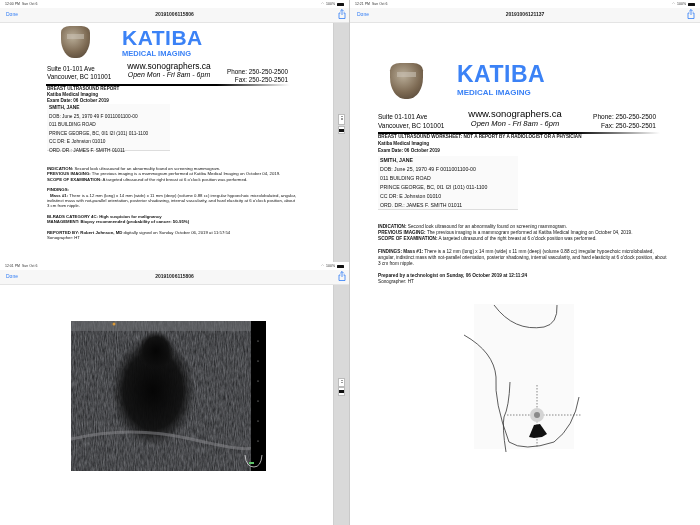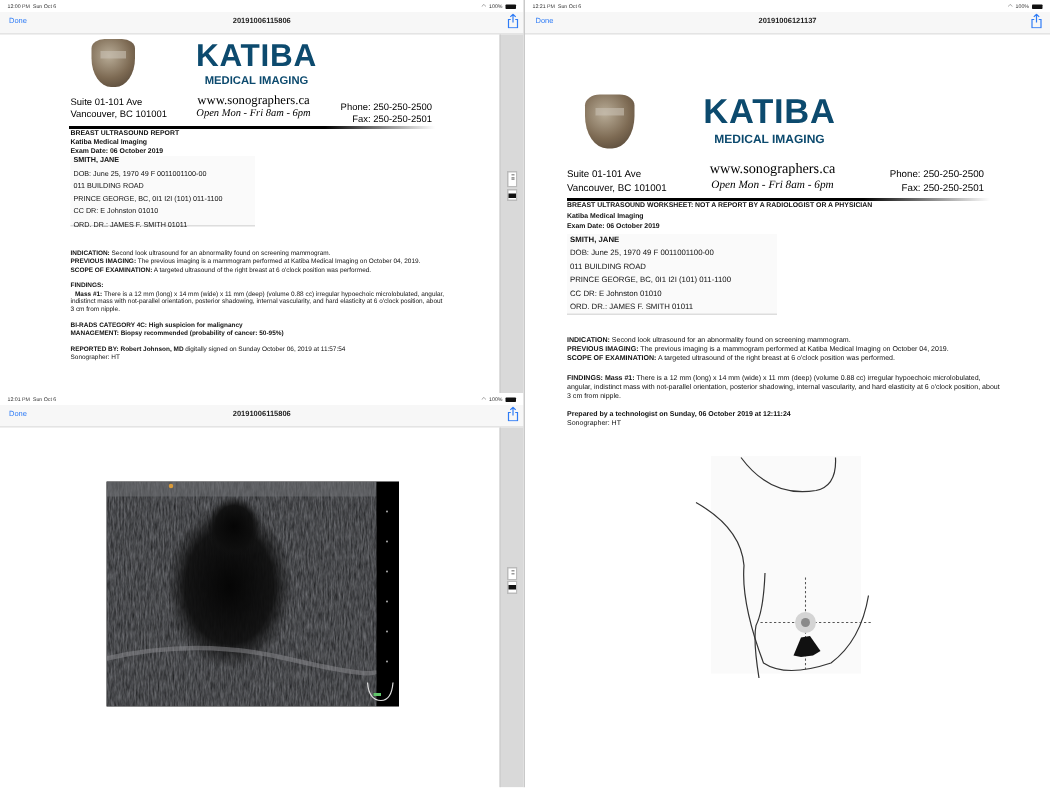--- a/index.html
+++ b/index.html
@@ -16,25 +16,25 @@
   .share { position: absolute; top: 1px; width: 8px; height: 10px; cursor: pointer; }
 
   .scrollstrip { position: absolute; top: 23px; bottom: 0; background: #d9d9d9; border-left: 1px solid #cfcfcf; }
   .thumb { position: absolute; background: #fff; border: 0.5px solid #bbb; }
   .thumb .tline { height: 0.6px; background: #999; margin: 1px 1.5px; }
   .thumb .timg { width: 5px; height: 3px; background: #111; margin: 2px auto; }
 
   .doc { position: absolute; background: #fff; }
   .logo-badge { position: absolute; border-radius: 30% 30% 45% 45% / 20% 20% 60% 60%; background: radial-gradient(circle at 40% 35%, #b9ad98, #7d6a53 55%, #4a3d30); }
   .logo-badge::after { content: ""; position: absolute; left: 20%; top: 25%; width: 60%; height: 15%; background: #c8c0b2; opacity: .6; }
-  .brand { position: absolute; text-align: center; font-weight: bold; color: #0c4a6e; }
+  .brand { position: absolute; text-align: left; font-weight: bold; color: #3b82f6; }
   .brand .big { letter-spacing: 0.5px; display: block; }
   .brand .small { display: block; }
   .addr, .phone { position: absolute; color: #000; }
-  .web { position: absolute; text-align: center; color: #000; font-family: Liberation Serif, serif; }
+  .web { position: absolute; text-align: center; color: #000; }
   .web .hours { font-style: italic; }
   .rule { position: absolute; height: 2px; background: linear-gradient(to right, #000 70%, #fff); }
 
   .txt { position: absolute; color: #111; }
   .b { font-weight: bold; }
   .patient { position: absolute; background: #fafafa; border-bottom: 0.5px solid #ddd; }
   .patient div { white-space: nowrap; }
 
   .ultra { position: absolute; background: #2b2b2b; overflow: hidden; }
   .divider { position: absolute; top: 0; bottom: 0; width: 1px; background: #c9c9c9; }

